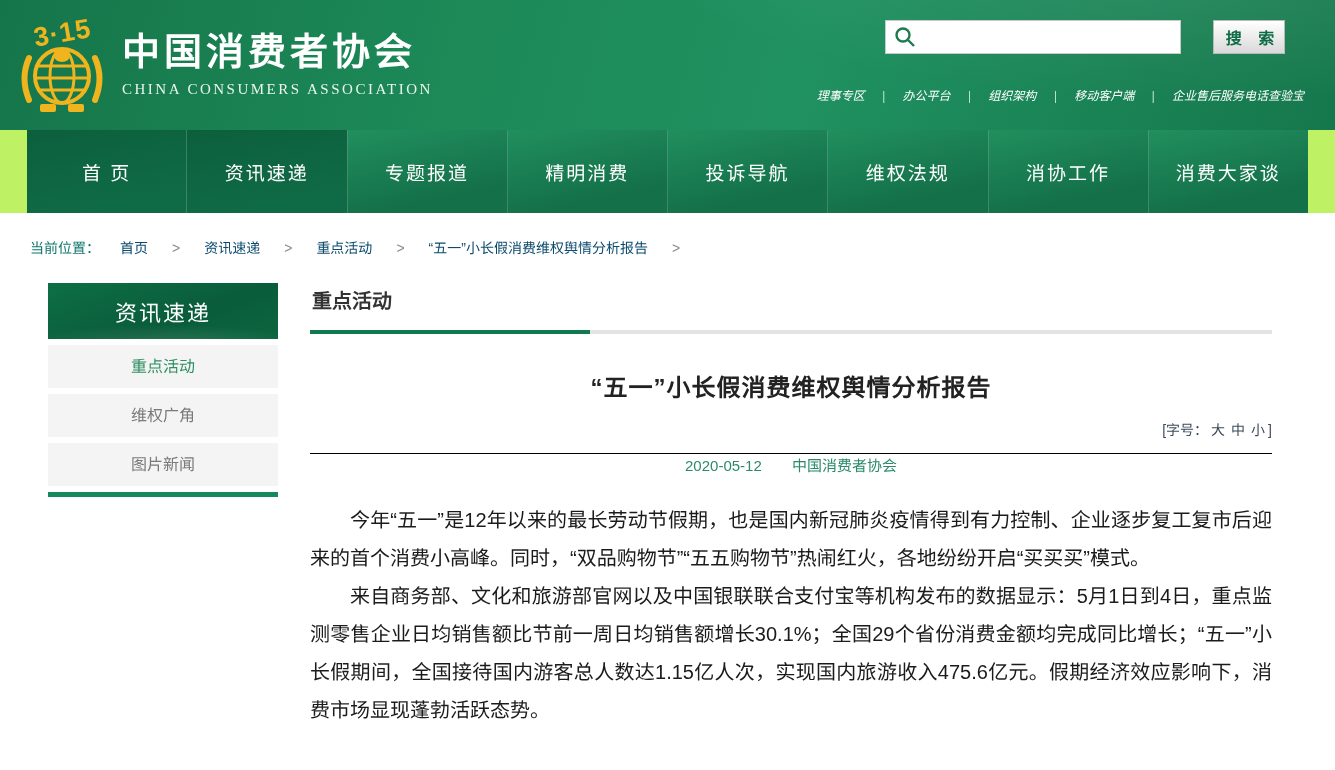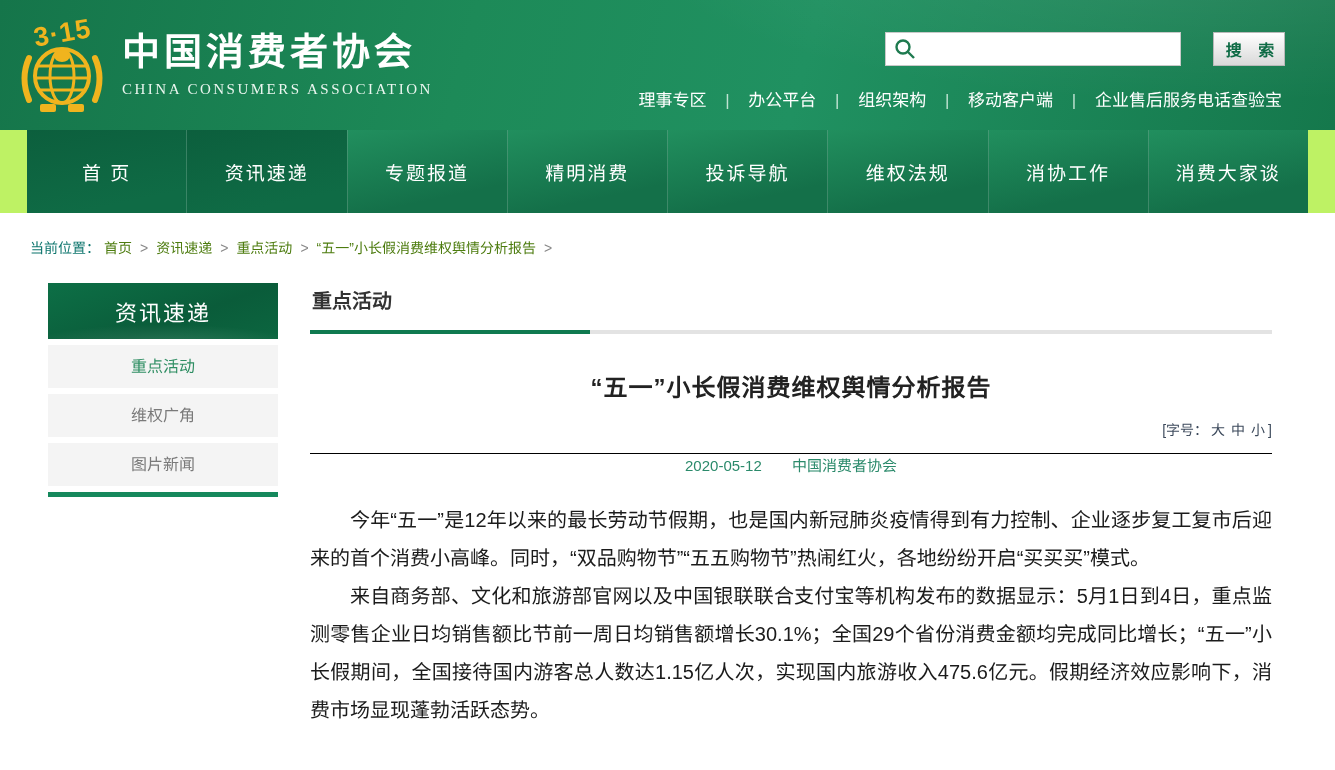--- a/index.html
+++ b/index.html
@@ -11,46 +11,46 @@
     background:linear-gradient(105deg,#15754a 0%, #1d8a58 35%, #209161 60%, #15784c 100%); }
   .header::after { content:""; position:absolute; right:0; top:0; width:60%; height:100%;
     background:radial-gradient(ellipse at 85% -40%, rgba(255,255,255,0.10), transparent 60%);
     pointer-events:none; }
   .logo-area { position:absolute; left:16px; top:12px; display:flex; align-items:center; z-index:2; }
   .logo-svg { width:92px; height:104px; }
   .site-titles { margin-left:14px; }
   .site-title { color:#fff; font-size:38px; font-weight:bold; letter-spacing:4px; line-height:1.2; }
   .site-subtitle { color:#eaf6ef; font-size:15px; letter-spacing:2.5px; margin-top:6px; font-family:"Liberation Serif","DejaVu Serif",serif; }
 
-  .search-area { position:absolute; right:50px; top:32px; display:flex; z-index:2;gap:30px; }
+  .search-area { position:absolute; right:50px; top:20px; display:flex; z-index:2;gap:30px; }
   .search-box { display:flex; align-items:center; width:296px; height:34px; background:#fff;
     border:1px solid #c9c9c9; }
   .search-box svg { margin-left:8px; flex-shrink:0; }
   .search-input { border:none; outline:none; width:100%; height:100%; font-size:15px; padding:0 8px; color:#333; }
   .search-btn { width:72px; height:34px; margin-left:2px; border:1px solid #b9b9b9;
     background:linear-gradient(#ffffff,#d9d9d9); color:#0e6b45; font-size:16px; font-weight:bold;
     letter-spacing:6px; padding-left:8px; cursor:pointer; }
 
-  .quick-links { position:absolute; right:53px; top:86px; z-index:2; font-size:17px; color:#fff; }
+  .quick-links { position:absolute; right:31px; top:86px; z-index:2; font-size:12px; color:#fff;font-style:italic; }
   .quick-links .ql { color:#fff; text-decoration:none; cursor:pointer; }
   .quick-links .sep { color:#bfe3d2; margin:0 14px; }
   .quick-links > .sep:last-child { display:none; }
 
   
   .navbar { height:83px; background:#bef264; display:flex; padding:0 27px; }
   .nav-item { flex:1; display:flex; align-items:center; justify-content:center;
     color:#fff; font-size:19px; letter-spacing:2px; cursor:pointer;
     background:linear-gradient(168deg,#218f5e 0%, #147049 75%); }
   .nav-item + .nav-item { border-left:1px solid rgba(255,255,255,0.18); }
   .nav-item.dark { background:linear-gradient(168deg,#0c5f3d 0%, #0f6b45 80%); }
 
   
   .breadcrumb { padding:24px 0 26px 30px; font-size:14px; color:#333; }
   .breadcrumb .bc-label { color:#0f766e; }
-  .breadcrumb .bc { color:#4d7c0f; cursor:pointer; margin:0 4px; }
+  .breadcrumb .bc { color:#0c4a6e; cursor:pointer; margin:0 20px; }
   .breadcrumb .sep { color:#888; margin:0 4px; }
 
   
   .content { display:flex; padding:0 63px 0 48px; gap:32px; align-items:flex-start; }
 
   
   .sidebar { width:230px; flex-shrink:0; }
   .side-header { height:56px; display:flex; align-items:center; justify-content:center;
     color:#fff; font-size:22px; letter-spacing:2px;
     background:linear-gradient(160deg,#0d6f46 0%, #0a5c3a 60%, #0c6640 100%); position:relative; overflow:hidden; }

